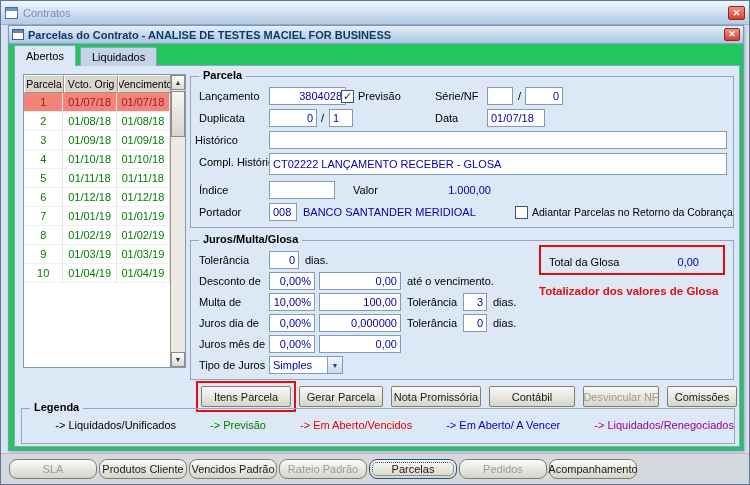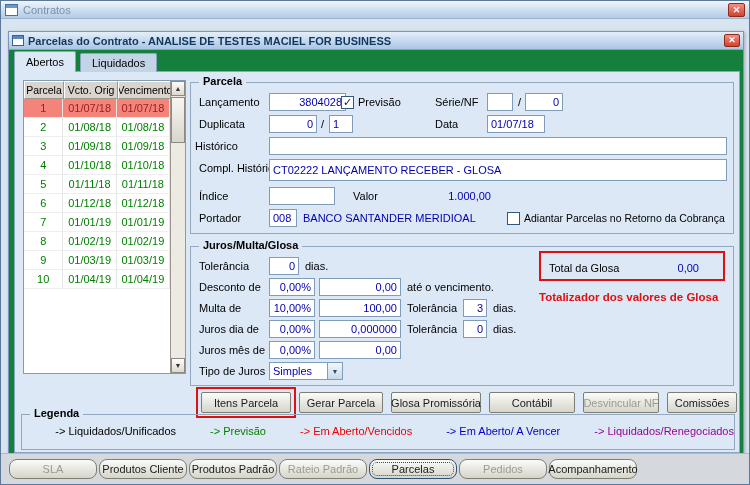--- a/index.html
+++ b/index.html
@@ -3,33 +3,33 @@
 <meta charset="utf-8">
 <style>
   * { margin:0; padding:0; box-sizing:border-box; }
   html,body { background:#9fb2c6; }
   body { font-family:"Liberation Sans", sans-serif; font-size:11px; color:#000; }
 
   .window { position:relative; width:750px; height:485px; background:#d9e4f1;
             border:1px solid #5c7898; overflow:hidden; }
 
   
-  .win-titlebar { position:absolute; left:0; top:0; right:0; height:18px;
+  .win-titlebar { position:absolute; left:0; top:0; right:0; height:24px;
     background:linear-gradient(#f0f6fc,#c3d7ec 70%,#b4cce6);
     border-bottom:1px solid #9ab3cf; display:flex; align-items:center; padding:0 4px; }
   .win-title { color:#7d90a8; margin-left:5px; }
   .app-icon { width:13px; height:12px; background:#fff; border:1px solid #4a6ea0; position:relative; }
   .app-icon::before { content:""; position:absolute; left:0; right:0; top:0; height:3px; background:#6f96c8; }
   .close-box { margin-left:auto; width:17px; height:14px; border:1px solid #8c2a1c; border-radius:2px;
     background:linear-gradient(#f29084,#d3412e); color:#fff; font-size:9px; line-height:12px;
     text-align:center; font-weight:bold; cursor:pointer; }
 
   
   .dialog { position:absolute; left:7px; top:24px; width:736px; height:426px;
-    background:#15803d; border:1px solid #7a96b8; box-shadow:1px 1px 3px rgba(0,0,0,.25);margin-top:6px; }
+    background:#22c55e; border:1px solid #7a96b8; box-shadow:1px 1px 3px rgba(0,0,0,.25); }
   .dlg-titlebar { position:absolute; left:0; top:0; right:0; height:18px;
     background:linear-gradient(#e4eefa,#aac6e4); border-bottom:1px solid #8aa5c2;
     display:flex; align-items:center; padding:0 3px; }
   .dlg-title { font-weight:bold; color:#10375f; margin-left:4px; white-space:nowrap; }
   .dlg-icon { width:12px; height:11px; background:#fff; border:1px solid #3a5f92; position:relative; }
   .dlg-icon::before { content:""; position:absolute; left:0; right:0; top:0; height:3px; background:#5d87bd; }
 
   
   .tabs { position:absolute; left:5px; top:19px; height:21px; z-index:3; }
   .tab { display:inline-block; height:19px; line-height:18px; padding:0 11px; margin-top:2px;
@@ -239,21 +239,21 @@
         <input class="fin" style="left: 78px; top: 76px; width: 458px; height: 22px;" readonly="" value="CT02222 LANÇAMENTO RECEBER - GLOSA">
 
         <span class="lbl" style="left:8px;top:104px;">Índice</span>
         <input class="fin" style="left: 78px; top: 104px; width: 66px;" readonly="" value="">
         <span class="lbl" style="left:162px;top:104px;">Valor</span>
         <span class="flat-val" style="left:240px;top:104px;width:60px;text-align:right;">1.000,00</span>
 
         <span class="lbl" style="left:8px;top:126px;">Portador</span>
         <input class="fin" style="left: 78px; top: 126px; width: 28px;" readonly="" value="008">
         <span class="flat-val" style="left:112px;top:126px;">BANCO SANTANDER MERIDIOAL</span>
-        <span class="cbwrap" style="left:316px;top:126px;font-size:10.5px;">
+        <span class="cbwrap" style="left:324px;top:126px;font-size:10.5px;">
           <span class="cbx"></span>
           <span class="cb-label">Adiantar Parcelas no Retorno da Cobrança</span>
         </span>
       </div>
 
       <div class="gbox gb-juros">
         <span class="gt">Juros/Multa/Glosa</span>
 
         <span class="lbl" style="left:8px;top:10px;">Tolerância</span>
         <input class="fin num" style="left: 78px; top: 10px; width: 30px;" readonly="" value="0">
@@ -290,21 +290,21 @@
 
         <span class="lbl" style="left:358px;top:12px;">Total da Glosa</span>
         <span class="flat-val" style="left:448px;top:12px;width:60px;text-align:right;">0,00</span>
         <div class="red-rect" style="left:348px;top:4px;width:186px;height:30px;"></div>
         <span class="red-note" style="left:348px;top:44px;">Totalizador dos valores de Glosa</span>
       </div>
 
       <div class="actions">
           <div class="btn">Itens Parcela</div>
           <div class="btn">Gerar Parcela</div>
-          <div class="btn">Glosa Promissória</div>
+          <div class="btn">Nota Promissória</div>
           <div class="btn">Contábil</div>
           <div class="btn disabled">Desvincular NF</div>
           <div class="btn">Comissões</div>
         </div>
       <div class="red-rect" style="left:181px;top:315px;width:100px;height:31px;"></div>
 
       <div class="gbox gb-legend">
         <span class="gt">Legenda</span>
         <div class="legend-items">
             <span style="color: rgb(0, 0, 0);">-&gt; Liquidados/Unificados</span>
@@ -314,20 +314,20 @@
             <span style="color: rgb(153, 0, 153);">-&gt; Liquidados/Renegociados</span>
           </div>
       </div>
 
     </div>
   </div>
 
   <div class="bbar">
       <div class="btn disabled">SLA</div>
       <div class="btn">Produtos Cliente</div>
-      <div class="btn">Produtos Padrão</div>
+      <div class="btn">Vencidos Padrão</div>
       <div class="btn disabled">Rateio Padrão</div>
       <div class="btn focused">Parcelas</div>
       <div class="btn disabled">Pedidos</div>
       <div class="btn">Acompanhamento</div>
     </div>
 
 </div>
 
 </body></html>

